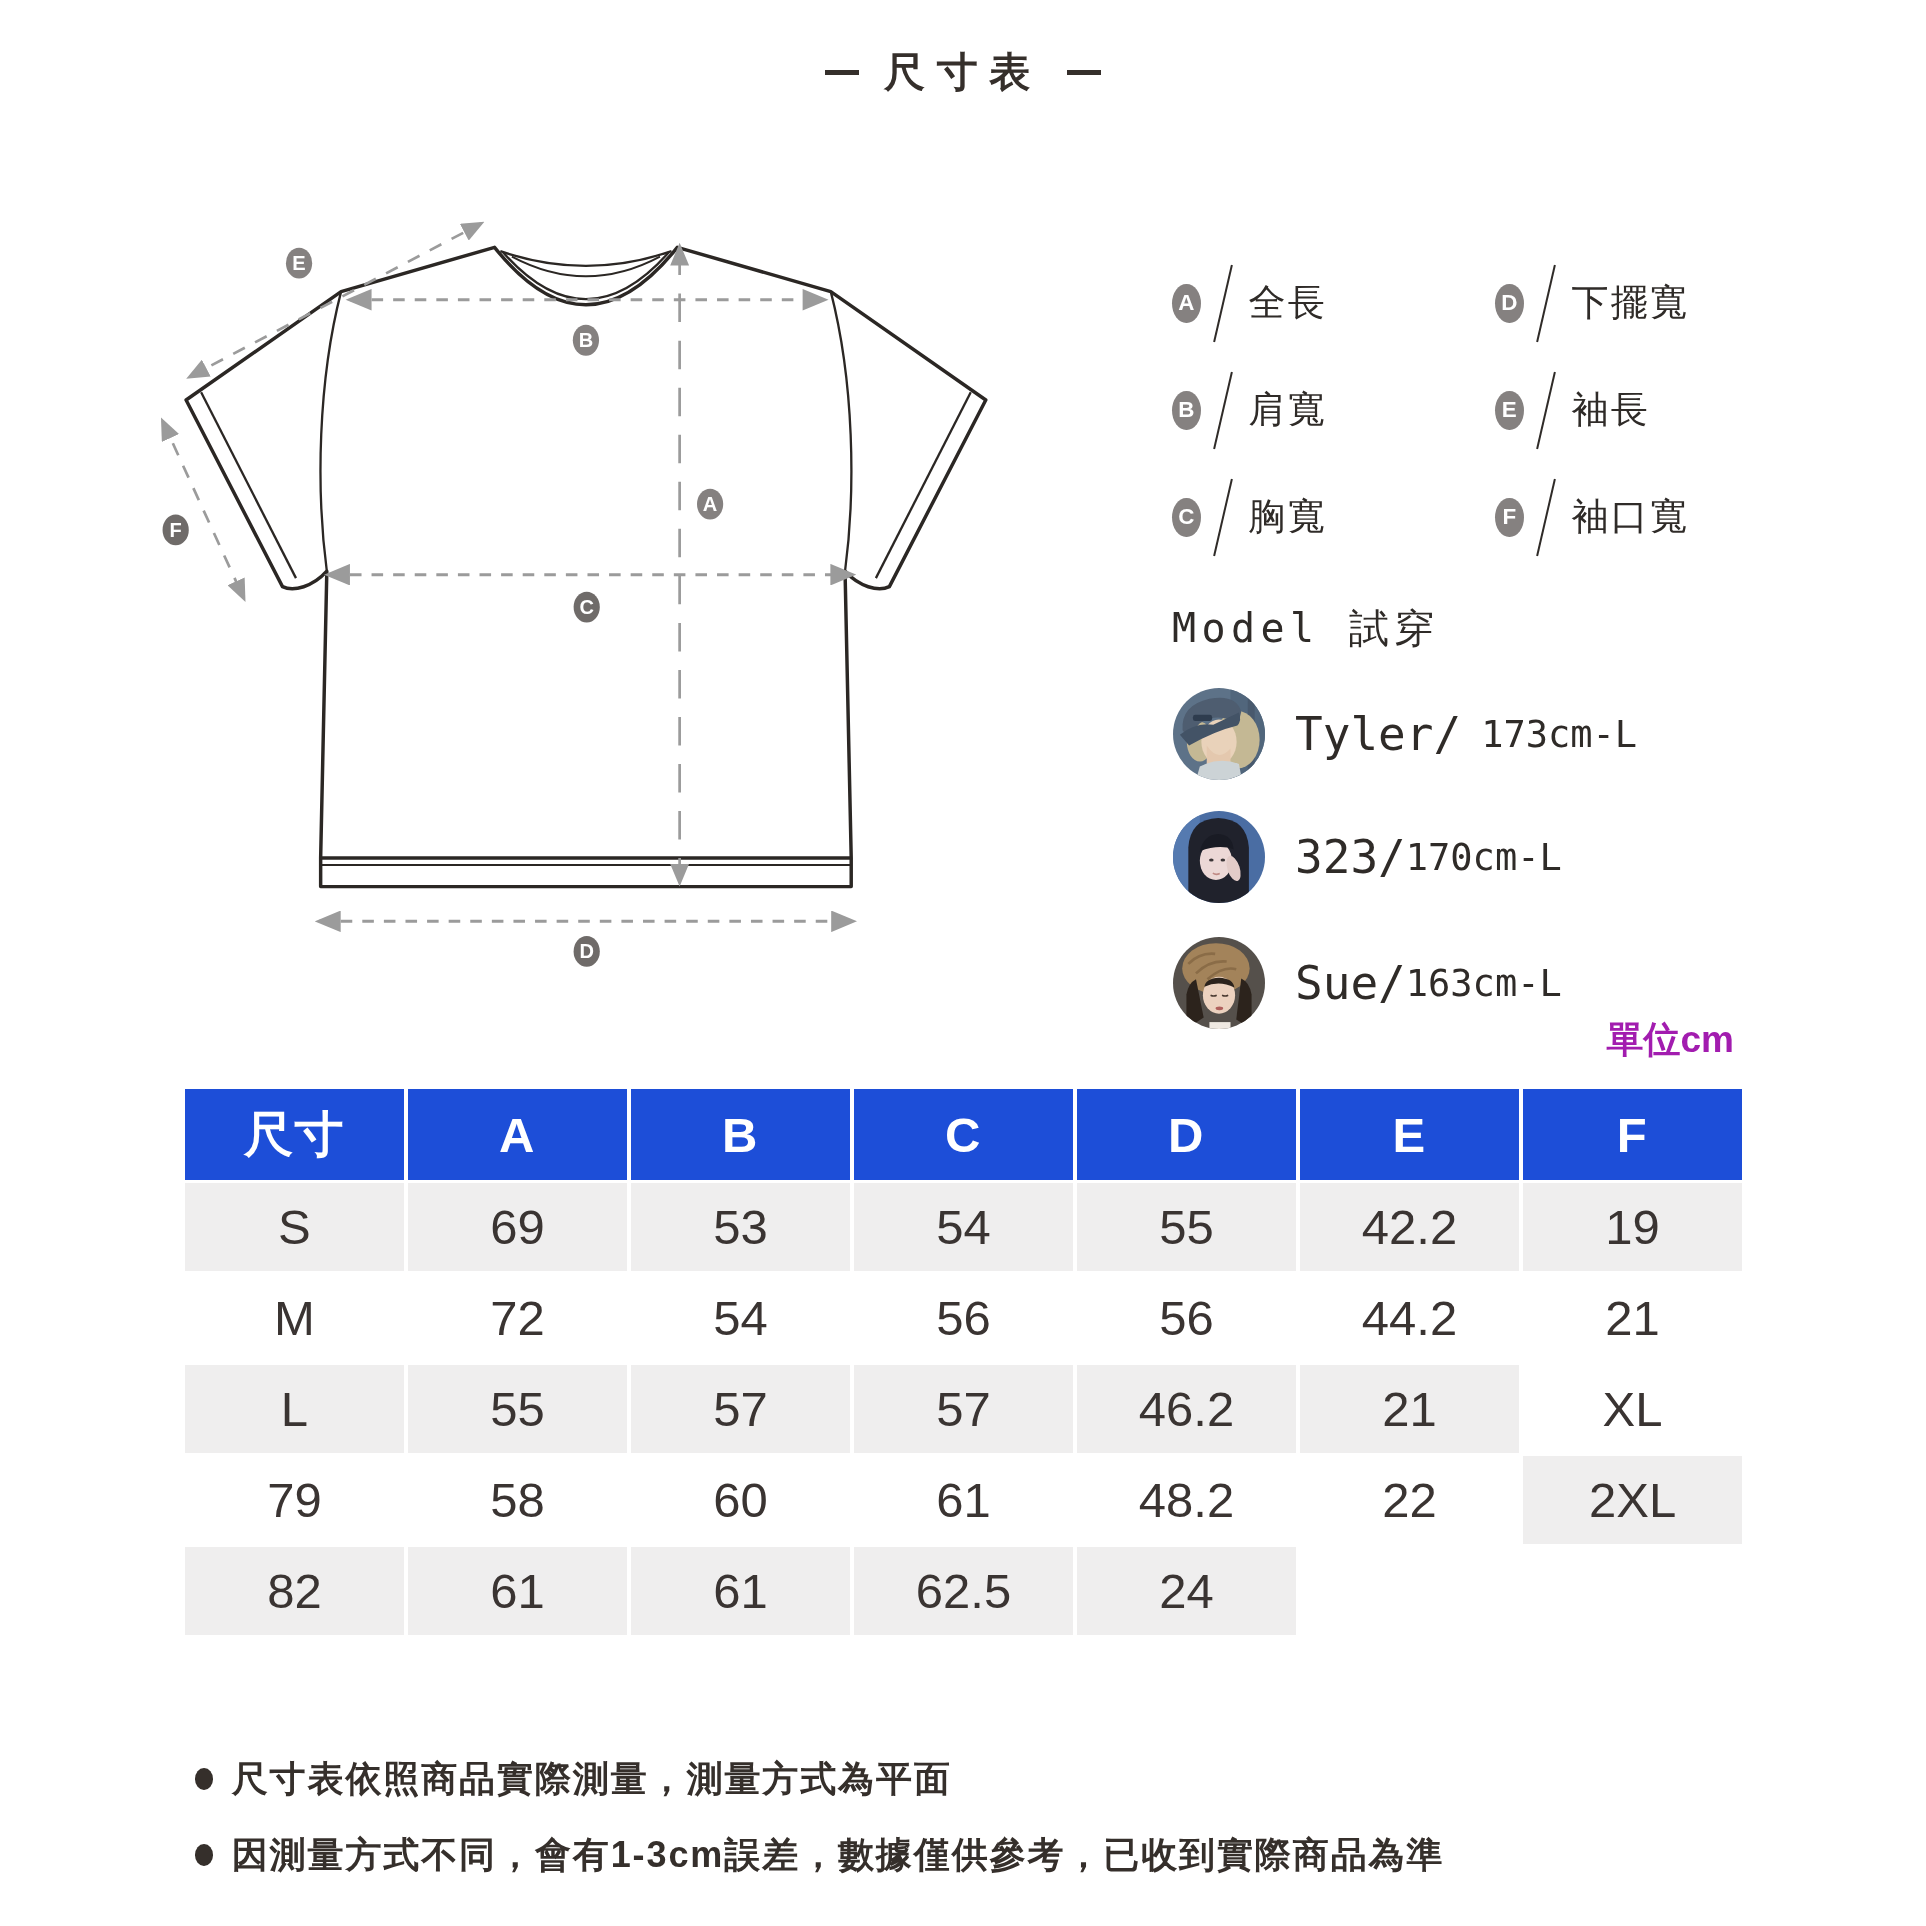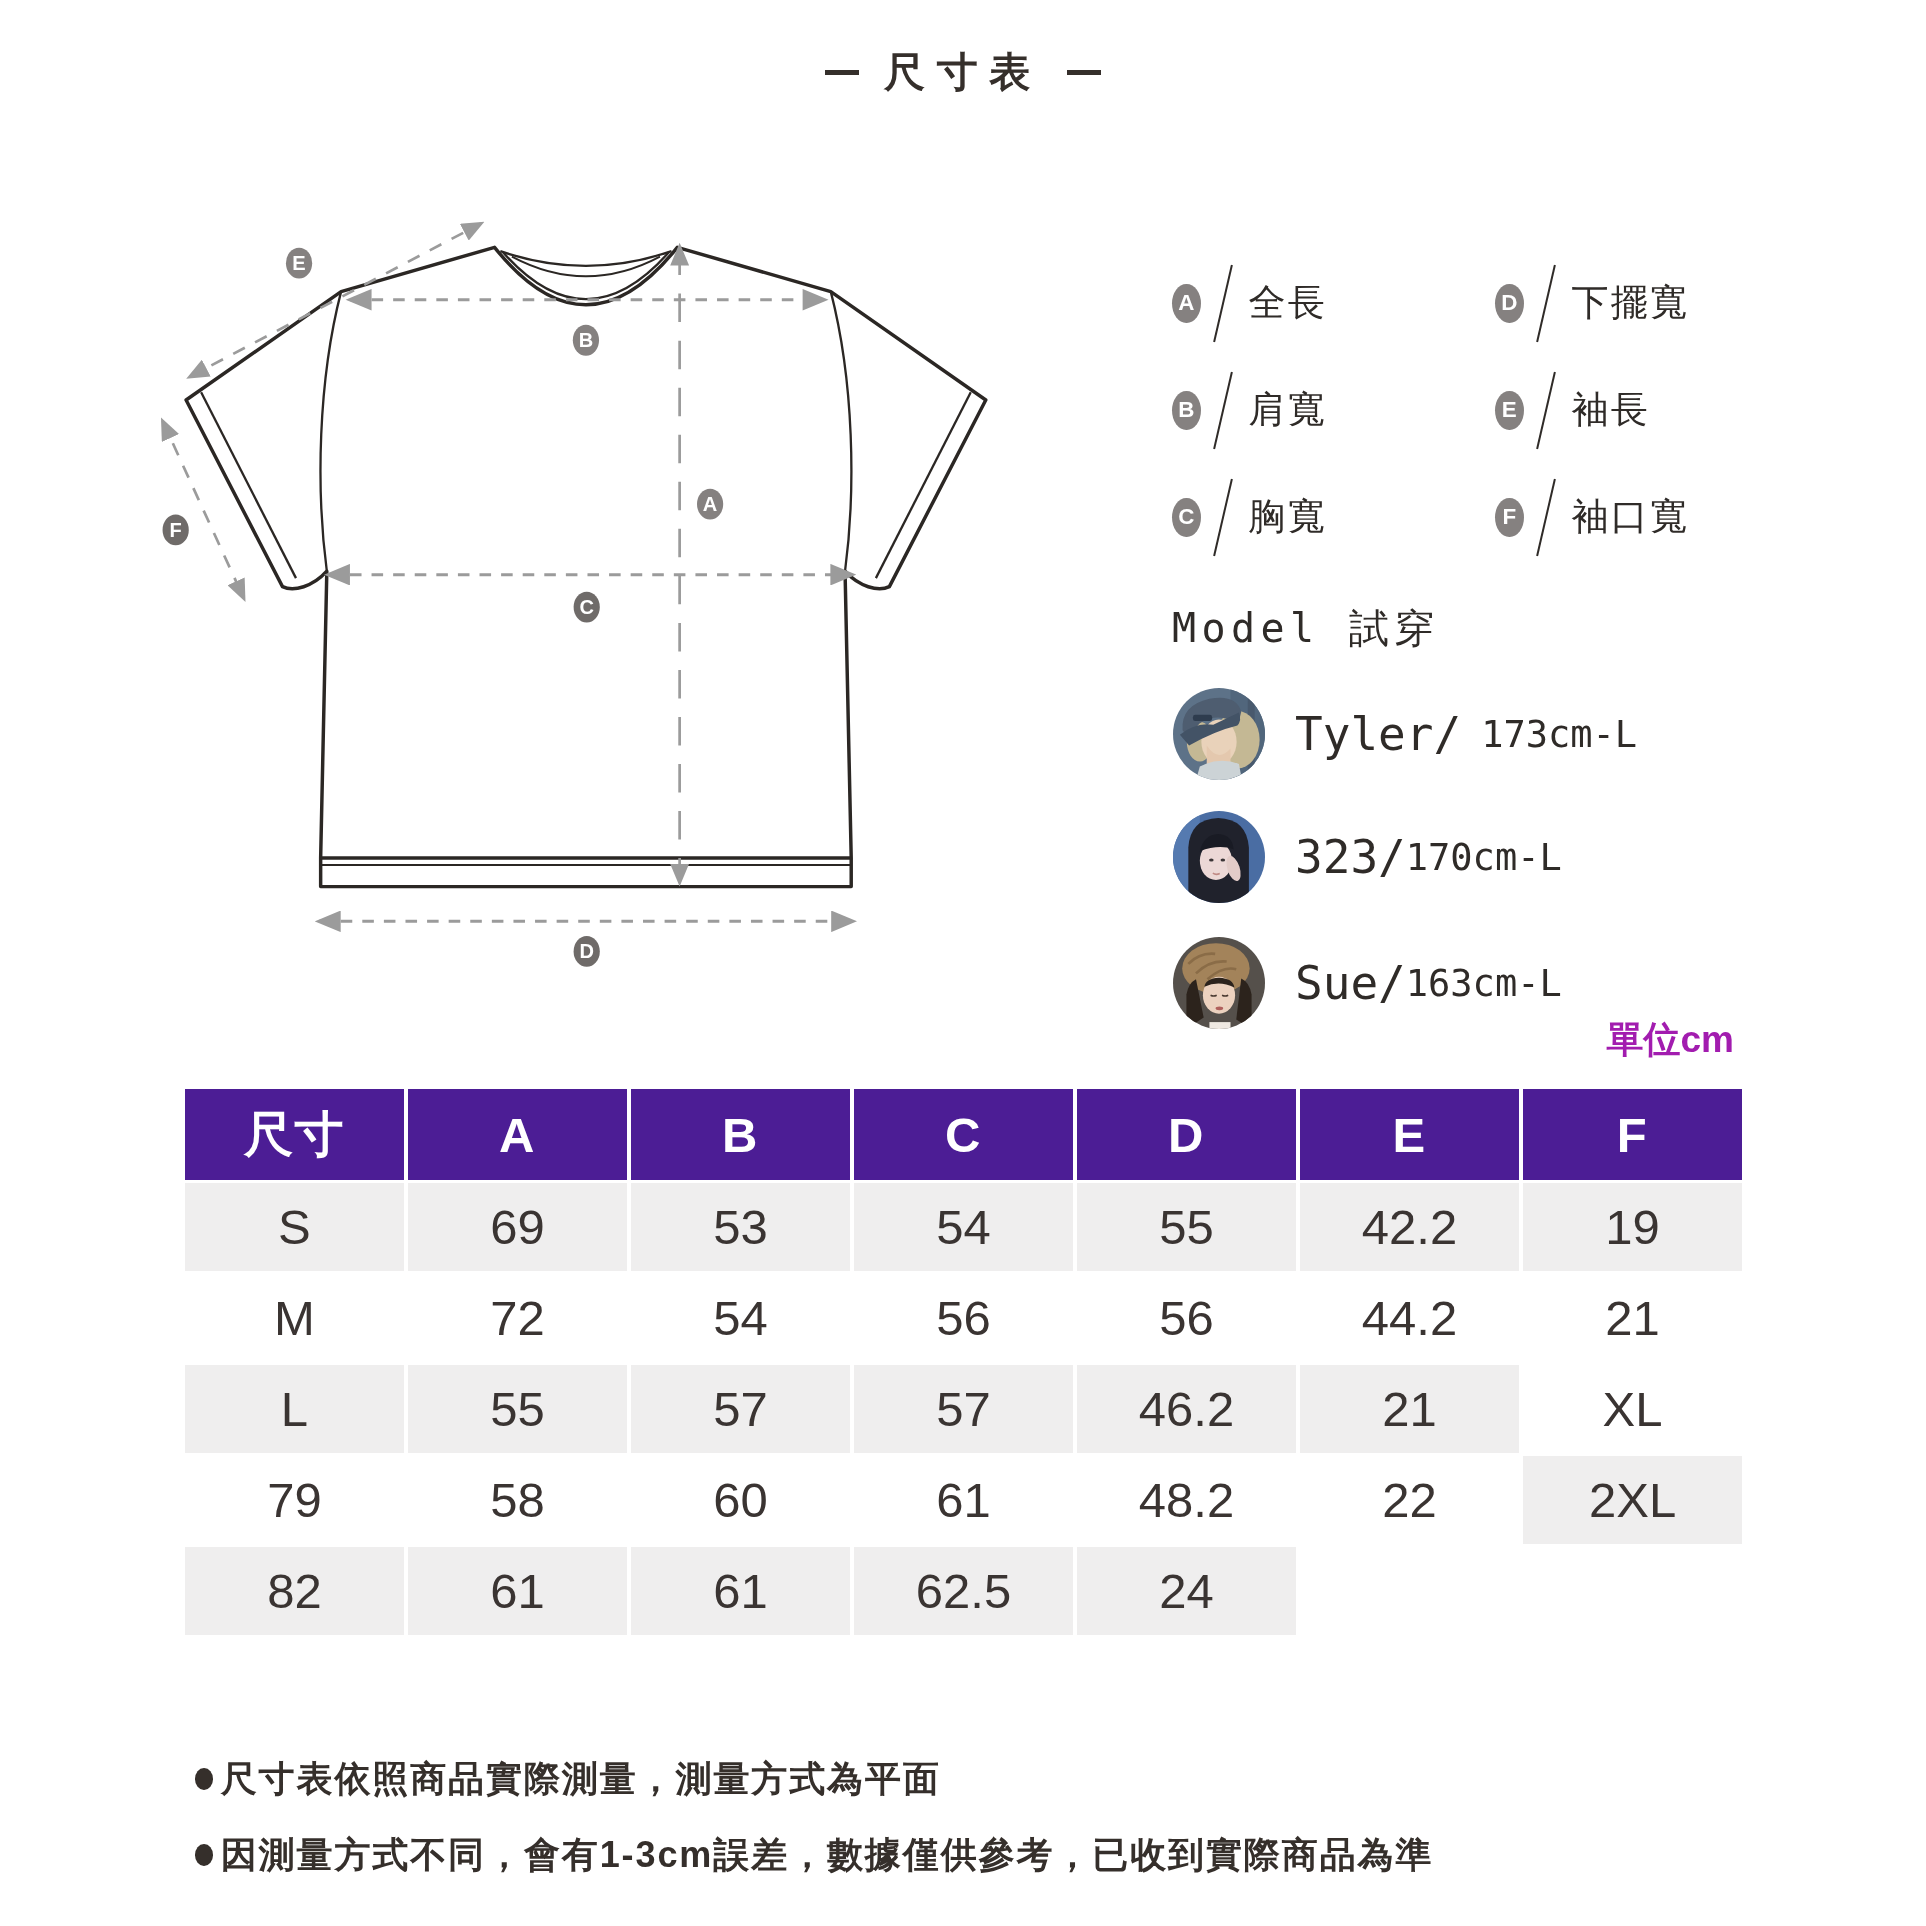--- a/index.html
+++ b/index.html
@@ -37,29 +37,29 @@
   .mt-1{top:688px;gap:20px;} .mt-2{top:811px;} .mt-3{top:937px;}
   .model-name{font-size:46px;font-weight:500;}
   .model-spec{font-size:37px;font-weight:400;}
 
   
   .unit-label{position:absolute;top:1015px;right:192px;font-size:37px;font-weight:700;color:#a21caf;}
 
   
   .size-table{position:absolute;left:185px;top:1089px;width:1557px;display:grid;
         grid-template-columns:repeat(7,1fr);column-gap:4.2px;row-gap:3.1px;}
-  .th{height:91px;background:#4c1d95;color:#ffffff;display:flex;align-items:center;
+  .th{height:91px;background:#1d4ed8;color:#ffffff;display:flex;align-items:center;
         justify-content:center;font-size:49px;font-weight:600;letter-spacing:1.5px;}
   .td{height:88px;display:flex;align-items:center;justify-content:center;
         font-size:49px;font-weight:500;color:#3a3432;}
   .td.alt{background:#efeeee;}
   .td.plain{background:#ffffff;}
 
   
-  .note{position:absolute;left:195px;display:flex;align-items:center;gap:8px;height:54px;}
+  .note{position:absolute;left:195px;display:flex;align-items:center;gap:19px;height:54px;}
   .note-1{top:1752px;} .note-2{top:1828px;}
   .note-bullet{flex:none;width:17.7px;height:21.6px;border-radius:50%;background:#352f2b;}
   .note-text{font-size:36px;font-weight:700;letter-spacing:1.9px;color:#352f2b;white-space:nowrap;}
 </style>
 </head>
 <body>
 
 <div class="page">
 
   <div class="title-row">

